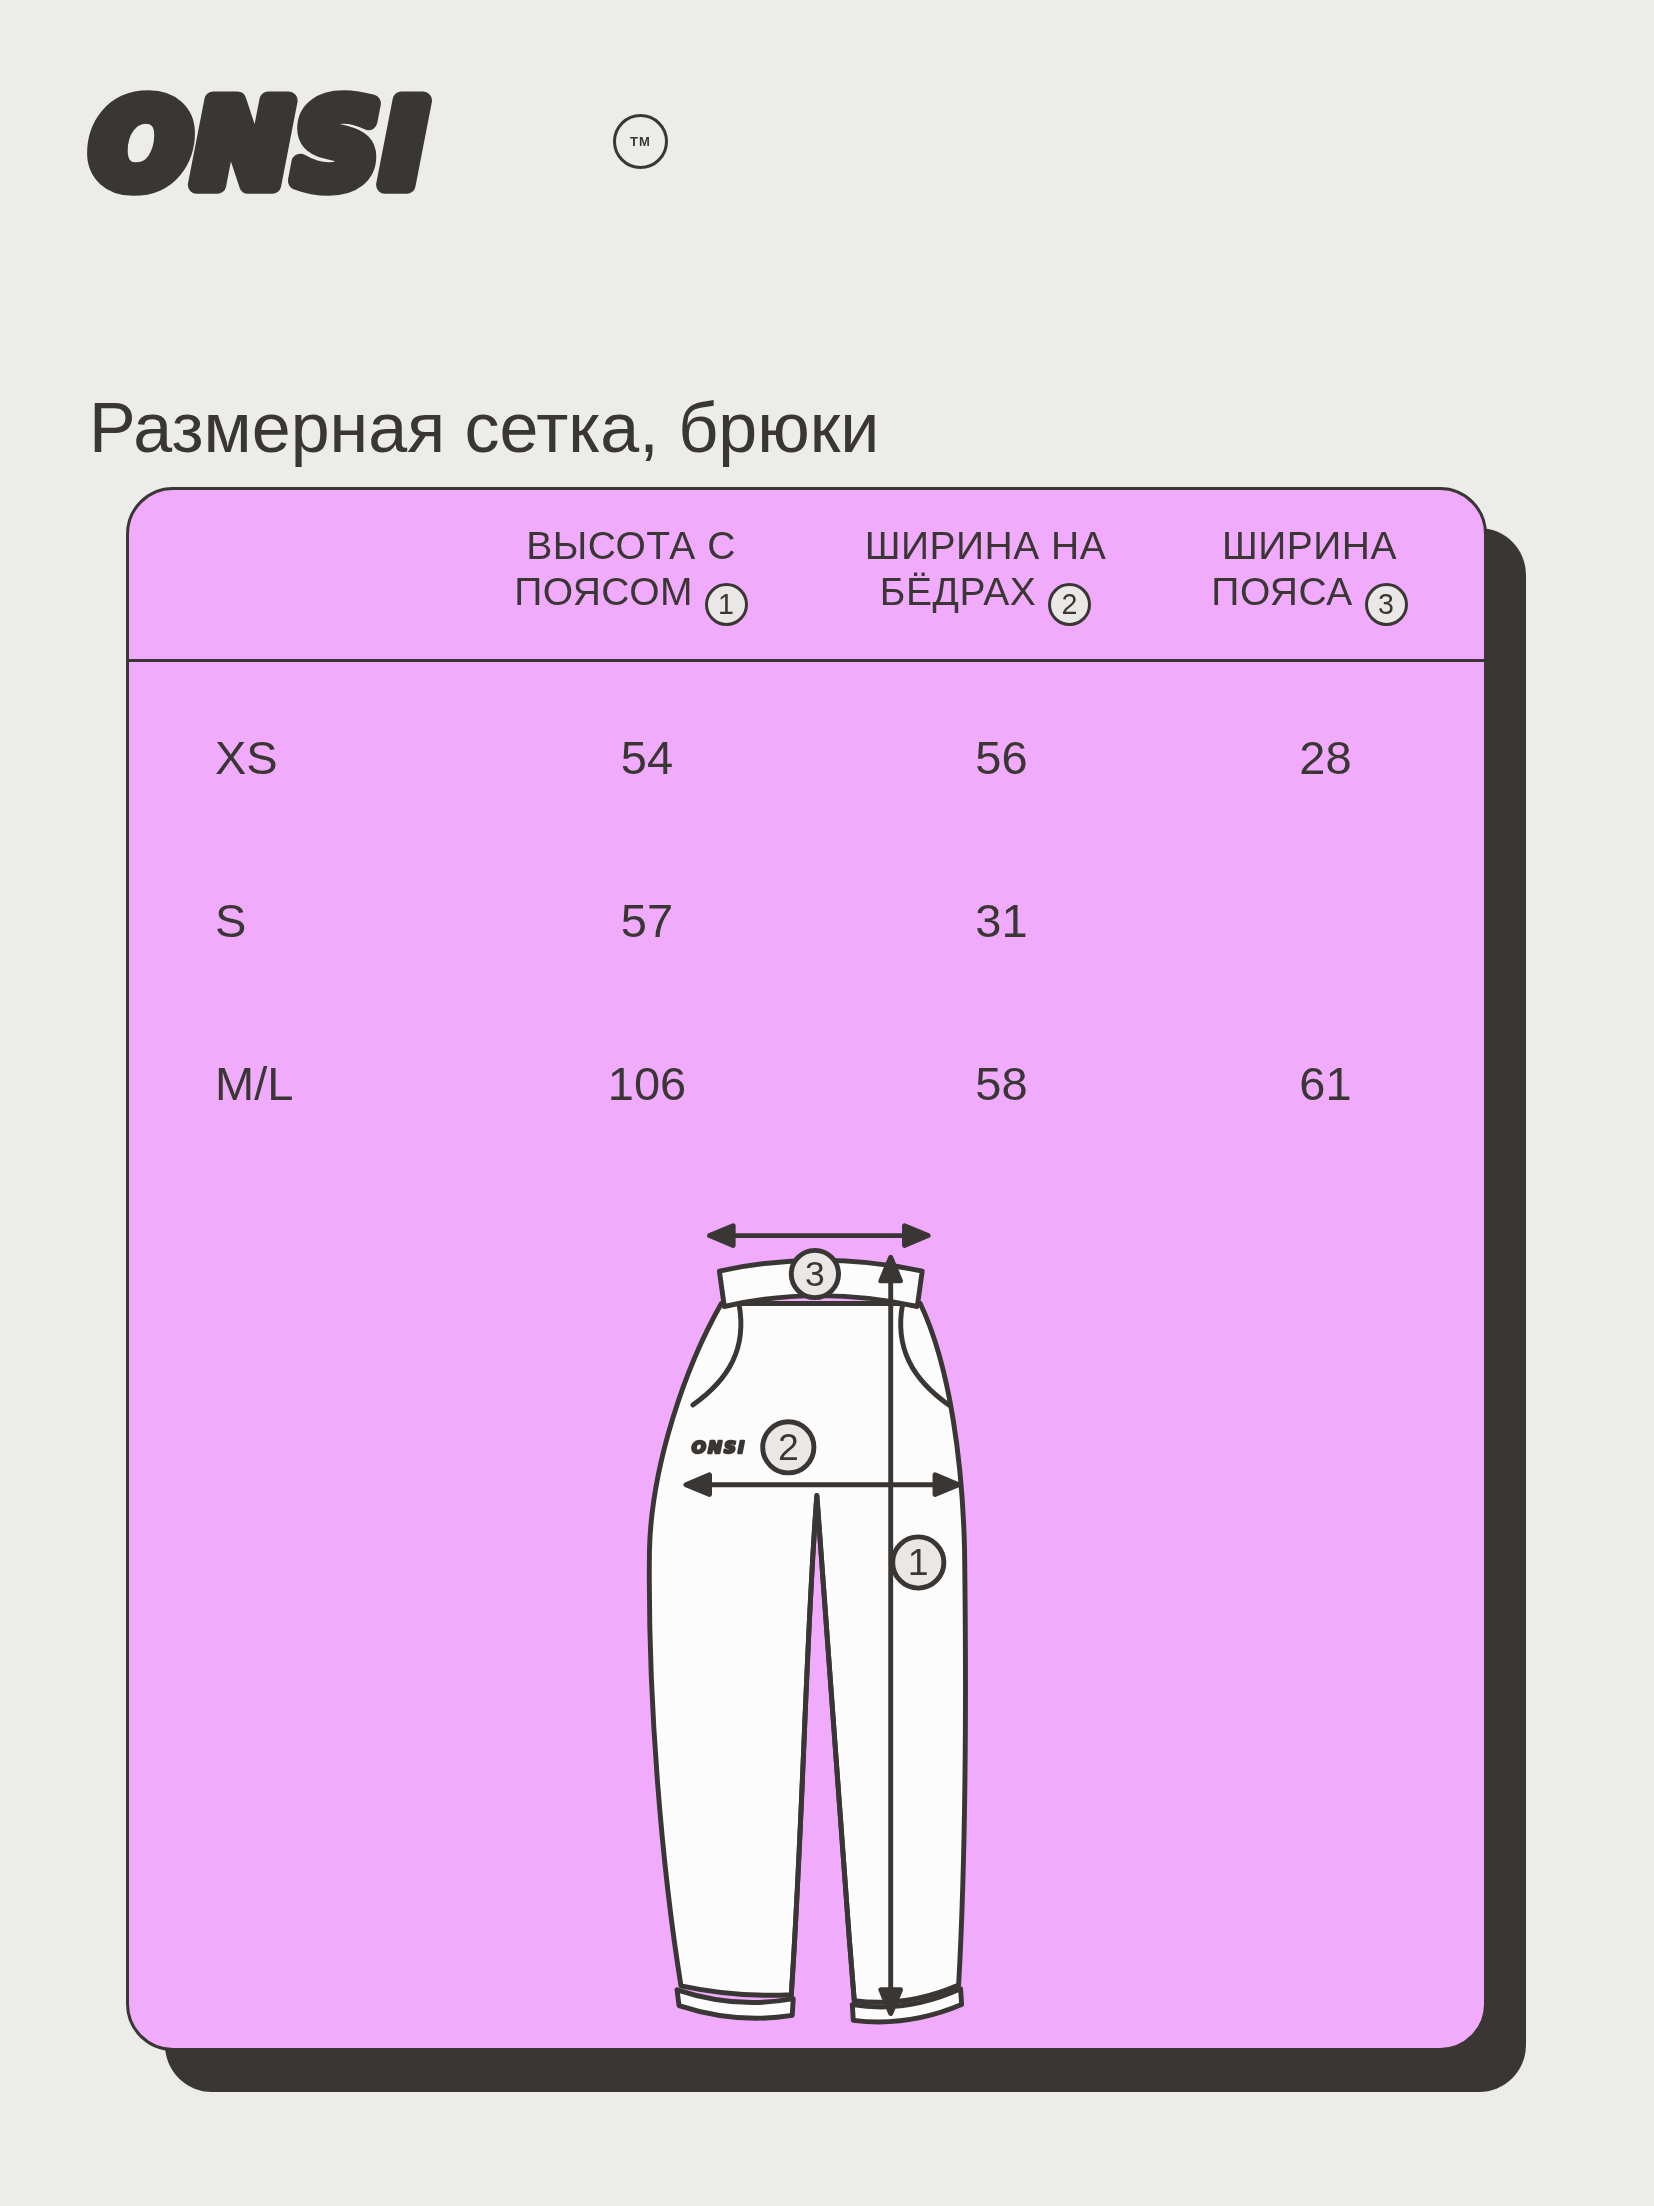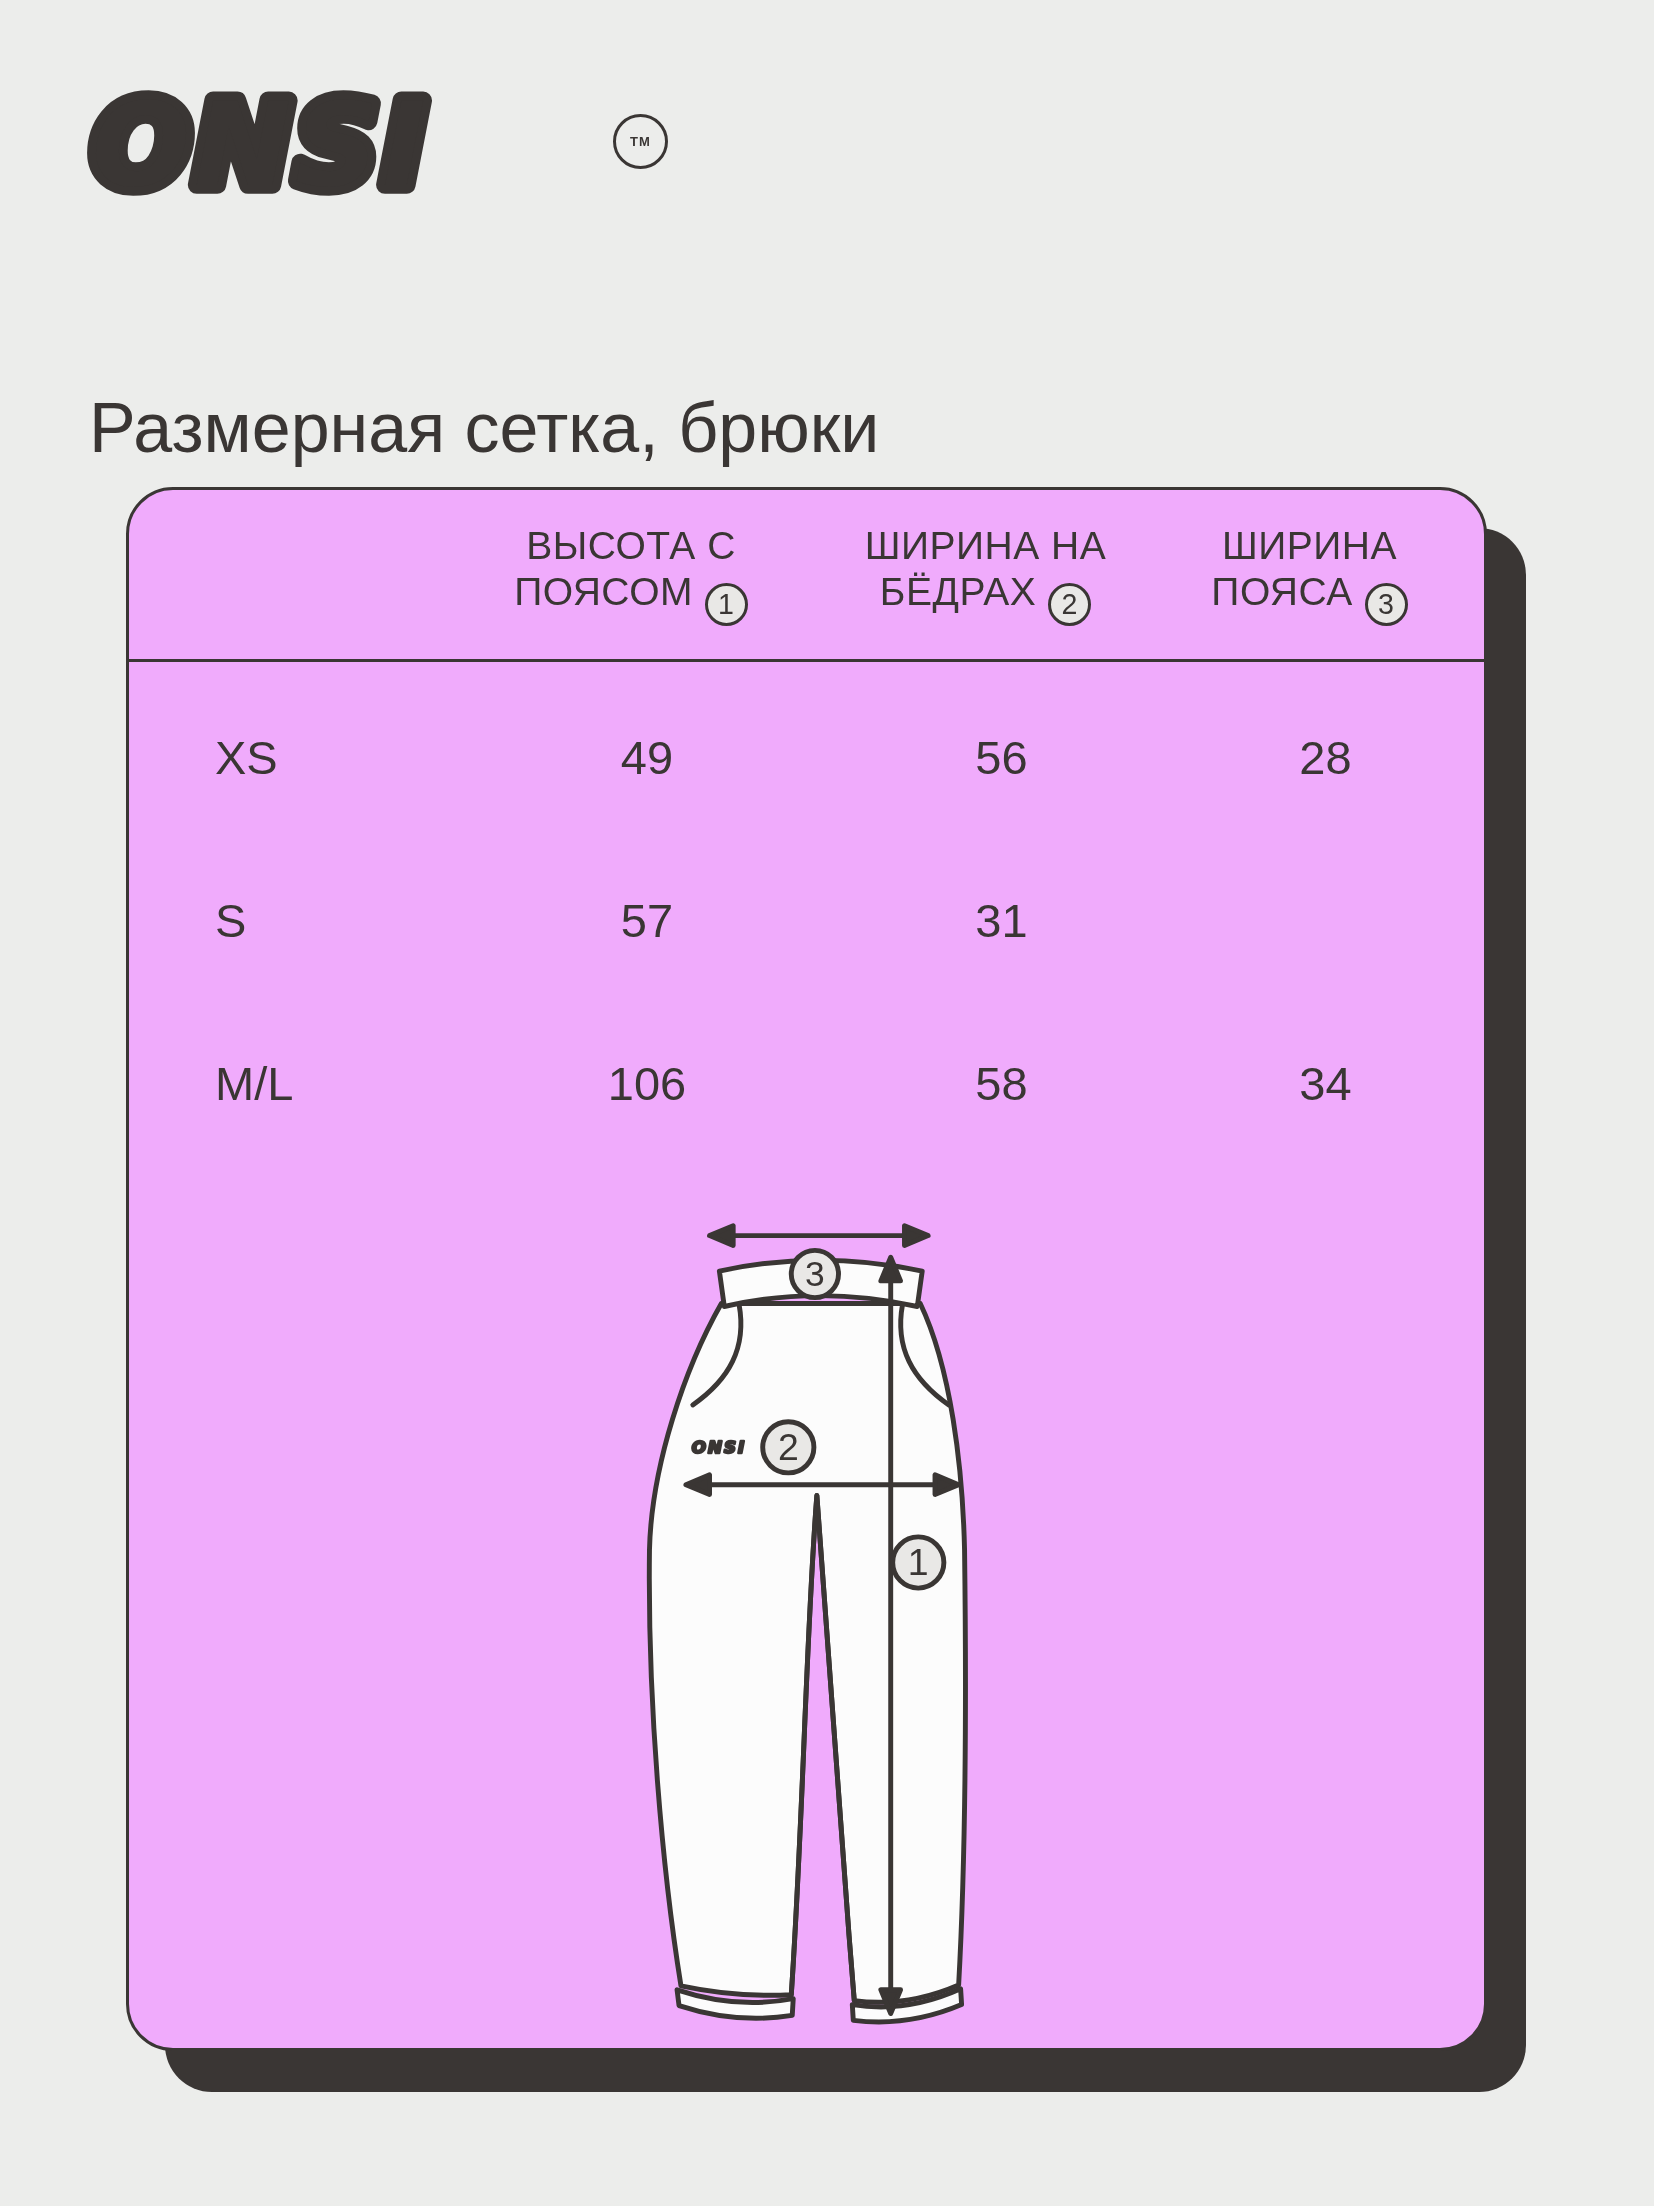--- a/index.html
+++ b/index.html
@@ -85,34 +85,34 @@
       <span>ШИРИНА</span><br>
       <span>ПОЯСА</span><span class="badge">
           <span>3</span>
         </span>
     </div>
   </div>
 
   <div class="tbody">
     <div class="grid-row tr">
       <div class="td-size">XS</div>
-      <div class="td-val">49</div>
+      <div class="td-val">54</div>
       <div class="td-val">56</div>
       <div class="td-val">28</div>
     </div>
     <div class="grid-row tr">
       <div class="td-size">S</div>
       <div class="td-val">57</div>
       <div class="td-val">31</div>
     </div>
     <div class="grid-row tr">
       <div class="td-size">M/L</div>
       <div class="td-val">106</div>
       <div class="td-val">58</div>
-      <div class="td-val">34</div>
+      <div class="td-val">61</div>
     </div>
   </div>
 </div>
 
 <svg class="diagram" width="512" height="832" viewBox="0 0 520 845">
   <g stroke="#3A3634" stroke-width="5" fill="none" stroke-linecap="round" stroke-linejoin="round">
 
     <path fill="#FCFCFC" d="
       M 172,95
       C 135,160 101,260 99,345

